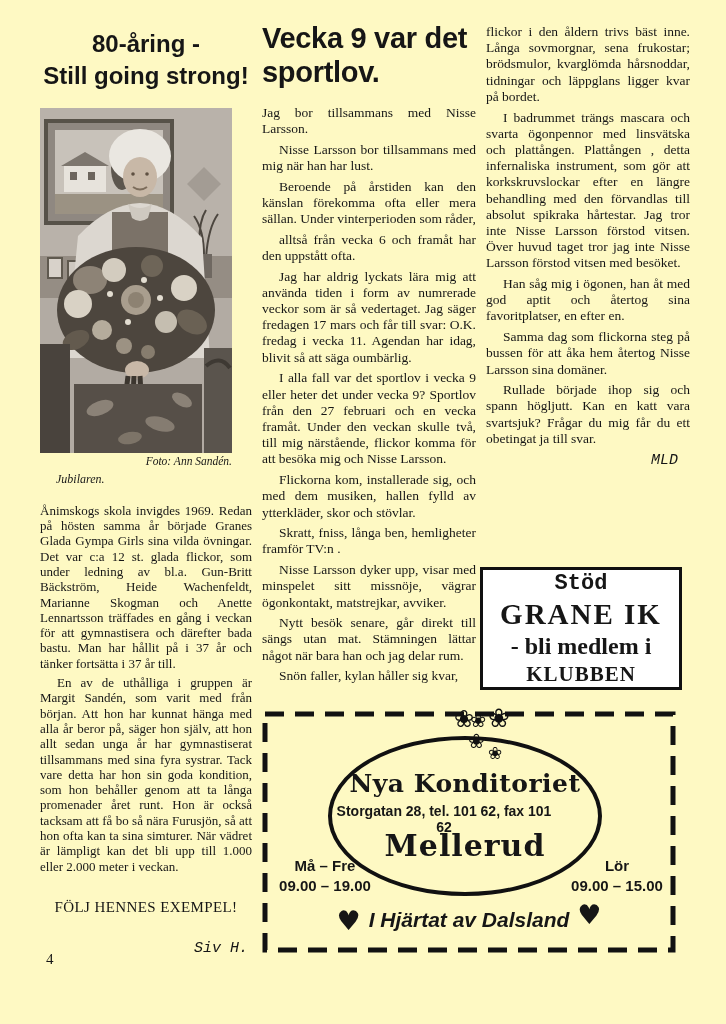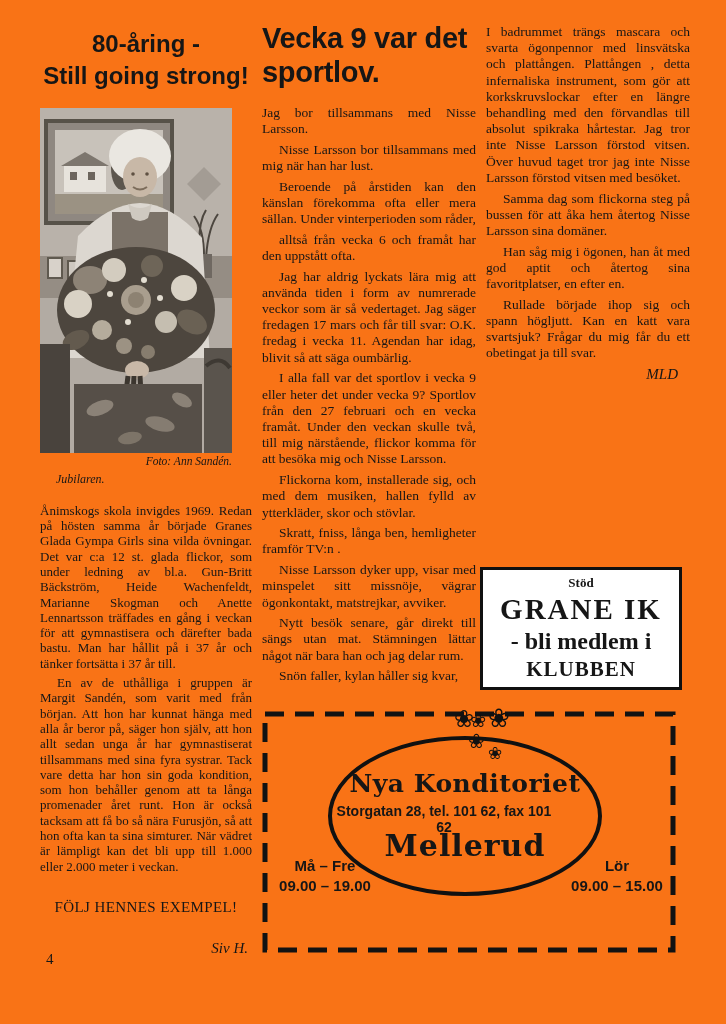--- a/index.html
+++ b/index.html
@@ -1,16 +1,16 @@
 <!DOCTYPE html>
 <html lang="sv"><head>
 <meta charset="utf-8">
 <style>
   html,body{margin:0;padding:0;background:#ffffff;}
-  .page{position:relative;width:726px;height:1024px;background:#f97316;overflow:hidden;
+  .page{position:relative;width:726px;height:1024px;background:#fef9c3;overflow:hidden;
         font-family:"Liberation Serif", serif;color:#161616;}
 
   
   .col-left{position:absolute;left:40px;top:28px;width:212px;}
   .col-mid{position:absolute;left:262px;top:22px;width:214px;}
   .col-right{position:absolute;left:486px;top:24px;width:204px;}
 
   .left-title{font-family:"Liberation Sans",sans-serif;font-weight:bold;font-size:24px;
               line-height:1.33;text-align:center;margin:0 0 16px 0;}
   .mid-title{font-family:"Liberation Sans",sans-serif;font-weight:bold;font-size:29px;
@@ -19,30 +19,30 @@
   .body-text p{font-size:13.5px;line-height:16.2px;text-align:justify;
                margin:0 0 4.5px 0;text-indent:17px;}
   .body-text p:first-child{text-indent:0;}
   .left-body p{font-size:13px;line-height:15.3px;margin-bottom:4px;}
 
   .photo{display:block;width:192px;height:345px;}
   .photo-credit{width:192px;text-align:right;font-style:italic;font-size:11.5px;margin-top:2px;}
   .photo-caption{font-style:italic;font-size:12px;margin:5px 0 16px 16px;}
 
   .closing-line{text-align:center;font-size:15px;margin-top:25px;letter-spacing:0.4px;}
-  .sig{font-style:italic;font-size:15px;text-align:right;}
+  .sig{font-style:italic;font-size:15px;text-align:right;font-family:Liberation Mono, monospace;}
   .sig-left{margin-top:24px;padding-right:4px;}
   .sig-right{margin-top:4px;padding-right:12px;}
 
   
   .grane-box{position:absolute;left:480px;top:567px;width:196px;height:117px;
              border:3px solid #101010;background:#fff;text-align:center;
              font-family:"Liberation Serif",serif;font-weight:bold;
              display:flex;flex-direction:column;justify-content:center;gap:2px;}
-  .grane-l1{font-size:13px;}
+  .grane-l1{font-size:22px;font-family:Liberation Mono, monospace;}
   .grane-l2{font-size:29px;letter-spacing:2px;}
   .grane-l3{font-size:24px;}
   .grane-l4{font-size:21px;letter-spacing:1px;}
 
   
   .bakery-ad{position:absolute;left:262px;top:711px;width:414px;height:242px;}
   .bakery-border{position:absolute;left:0;top:0;}
   .bakery-ellipse{position:absolute;left:66px;top:25px;width:266px;height:152px;
                   border:4px solid #111;border-radius:50%;}
   .flower-cluster{position:absolute;left:150px;top:-6px;width:140px;text-align:center;
@@ -177,23 +177,24 @@
         <p>Flickorna kom, installerade sig, och med dem musiken, hallen fylld av ytterkläder, skor och stövlar.</p>
         <p>Skratt, fniss, långa ben, hemligheter framför TV:n .</p>
         <p>Nisse Larsson dyker upp, visar med minspelet sitt missnöje, vägrar ögonkontakt, matstrejkar, avviker.</p>
         <p>Nytt besök senare, går direkt till sängs utan mat. Stämningen lättar något när bara han och jag delar rum.</p>
         <p>Snön faller, kylan håller sig kvar,</p>
       </div>
   </div>
 
   <div class="col-right">
     <div class="body-text">
+        <p>flickor i den åldern trivs bäst inne. Långa sovmorgnar, sena frukostar; brödsmulor, kvarglömda hårsnoddar, tidningar och läppglans ligger kvar på bordet.</p>
         <p>I badrummet trängs mascara och svarta ögonpennor med linsvätska och plattången. Plattången , detta infernaliska instrument, som gör att korkskruvslockar efter en längre behandling med den förvandlas till absolut spikraka hårtestar. Jag tror inte Nisse Larsson förstod vitsen. Över huvud taget tror jag inte Nisse Larsson förstod vitsen med besöket.</p>
+        <p>Han såg mig i ögonen, han åt med god aptit och återtog sina favoritplatser, en efter en.</p>
         <p>Samma dag som flickorna steg på bussen för att åka hem återtog Nisse Larsson sina domäner.</p>
-        <p>Han såg mig i ögonen, han åt med god aptit och återtog sina favoritplatser, en efter en.</p>
         <p>Rullade började ihop sig och spann högljutt. Kan en katt vara svartsjuk? Frågar du mig får du ett obetingat ja till svar.</p>
       </div>
     <div class="sig sig-right">MLD</div>
   </div>
 
   <div class="grane-box">
     <div class="grane-l1">Stöd</div>
     <div class="grane-l2">GRANE IK</div>
     <div class="grane-l3">- bli medlem i</div>
     <div class="grane-l4">KLUBBEN</div>
@@ -213,16 +214,21 @@
     <div class="bakery-address">Storgatan 28,  tel. 101 62,  fax 101 62</div>
     <div class="bakery-city">Mellerud</div>
     <div class="hours hours-weekday">
       <div>Må – Fre</div>
       <div>09.00 – 19.00</div>
     </div>
     <div class="hours hours-saturday">
       <div>Lör</div>
       <div>09.00 – 15.00</div>
     </div>
+    <div class="bakery-slogan">
+      <span class="heart heart-left">♥</span>
+      <span>I Hjärtat av Dalsland</span>
+      <span class="heart heart-right">♥</span>
+    </div>
   </div>
 
   <div class="page-number">4</div>
 </div>
 
 </body></html>

